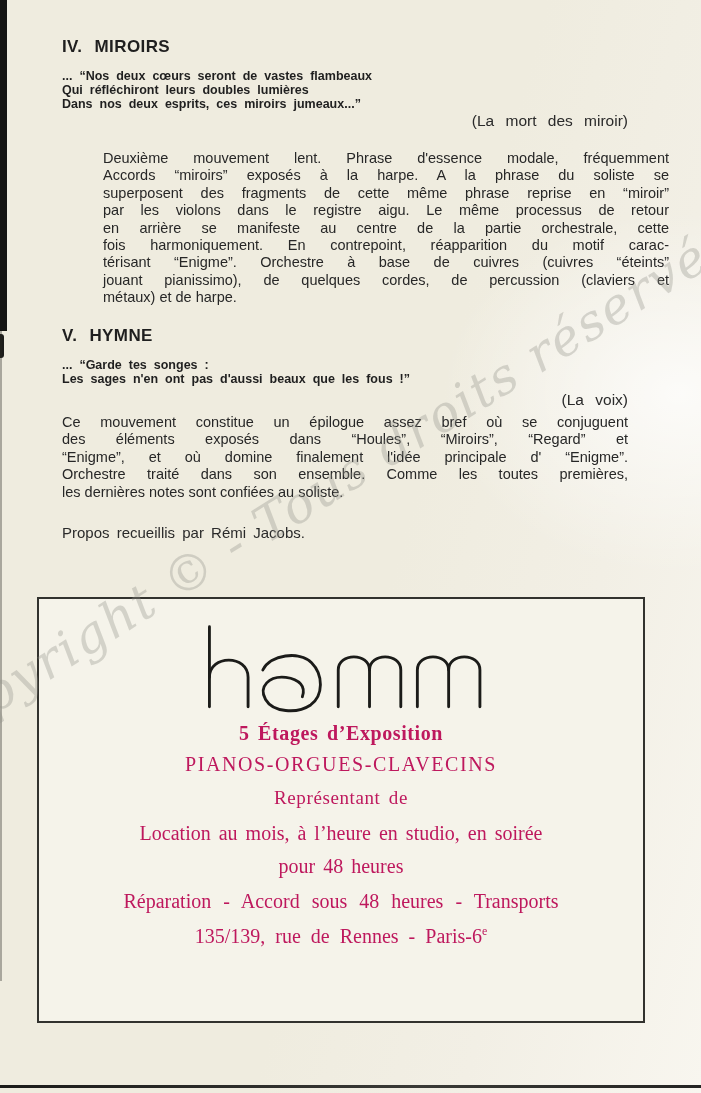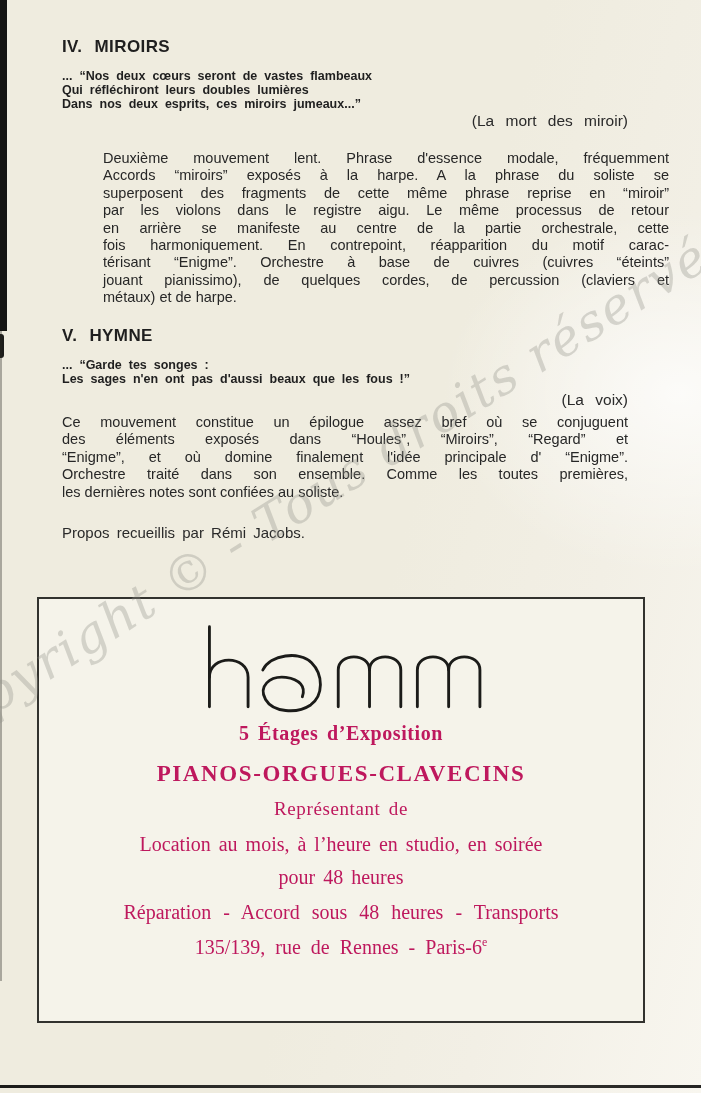--- a/index.html
+++ b/index.html
@@ -31,21 +31,21 @@
   .bl.last{text-align-last:left;}
   .byline{font-size:15px;word-spacing:3px;color:#2a2a2a;}
   
   .adbox{
     position:absolute;left:37px;top:597px;width:604px;height:422px;
     border:2px solid #32322e;background:#f5f3ea;text-align:center;z-index:2;
     font-family:"Liberation Serif",serif;color:#be185d;
   }
   .adlogo{margin-top:25px;}
   .ad-expo{margin-top:2px;font-size:20px;letter-spacing:.6px;word-spacing:3px;font-weight:bold;}
-  .ad-prod{margin-top:16px;font-size:23px;font-weight:bold;letter-spacing:1.6px;}
+  .ad-prod{margin-top:8px;font-size:20px;font-weight:normal;letter-spacing:1.6px;}
   .ad-rep{margin-top:11px;font-size:19px;letter-spacing:.6px;word-spacing:3px;}
   .ad-brands{margin-top:8px;font-size:22px;font-weight:bold;letter-spacing:1.2px;word-spacing:6px;}
   .ad-brands .etc{font-size:17px;letter-spacing:.3px;}
   .ad-loc1{margin-top:13px;font-size:20px;word-spacing:3px;}
   .ad-loc2{margin-top:10px;font-size:20px;word-spacing:3px;}
   .ad-serv{margin-top:12px;font-size:20px;word-spacing:7px;}
   .ad-addr{margin-top:11px;font-size:20px;word-spacing:5px;}
   .ad-addr sup{font-size:12px;}
   svg .s{fill:none;stroke:#1b1b19;stroke-width:3.1;stroke-linecap:round;}
 </style>

